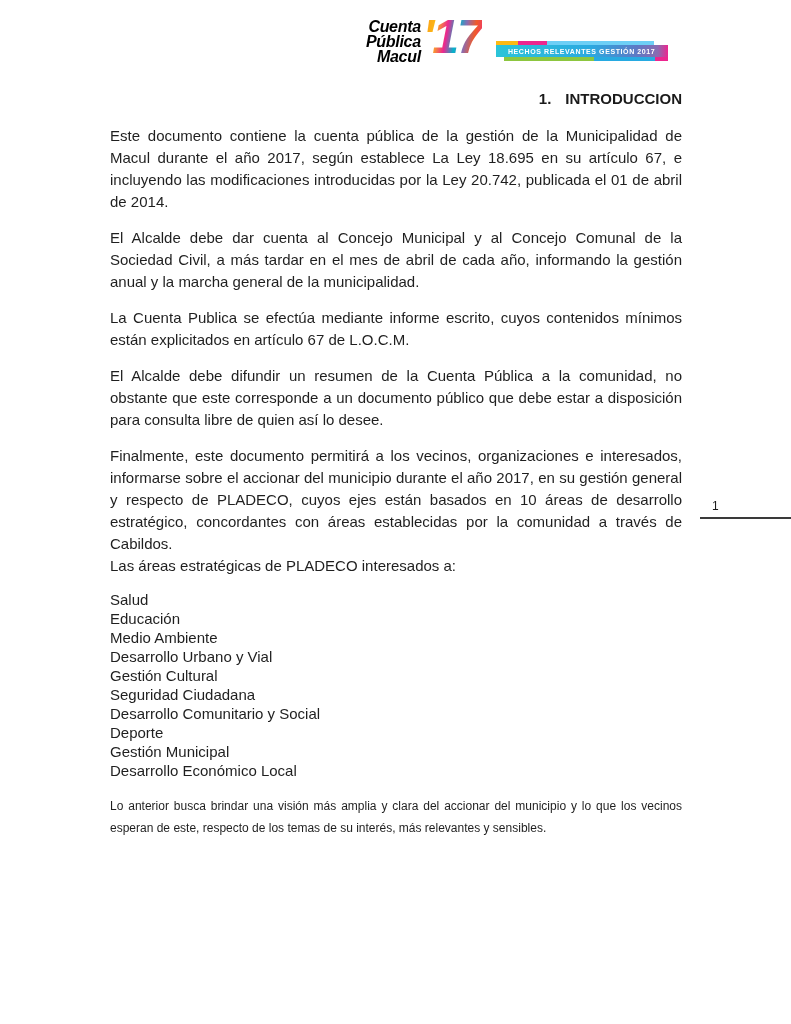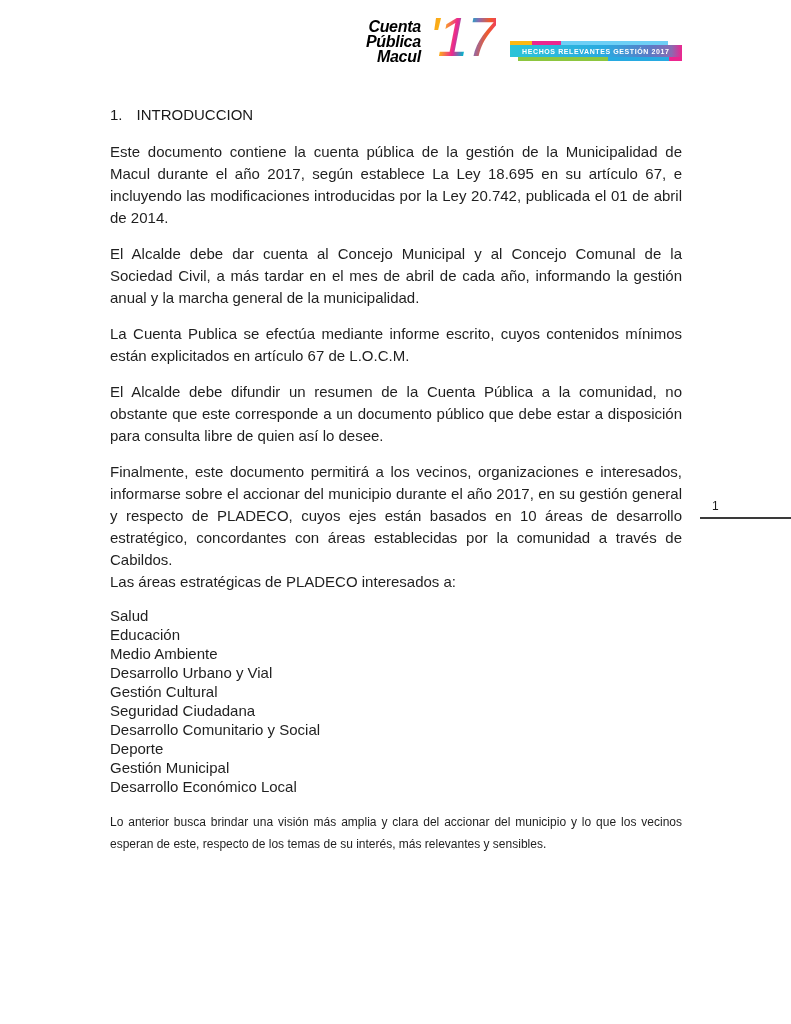--- a/index.html
+++ b/index.html
@@ -30,24 +30,24 @@
     font-style: italic;
     font-weight: bold;
     font-size: 16px;
     line-height: 15px;
     color: #000000;
     letter-spacing: -0.3px;
     padding-top: 7px;
   }
   .logo-year {
     font-style: italic;
-    font-weight: normal;
-    font-size: 56px;
+    font-weight: bold;
+    font-size: 48px;
     line-height: 50px;
-    margin-left: 8px;
+    margin-left: 2px;
     background: linear-gradient(100deg,
       #F7941E 0%, #FDB913 22%, #EC268F 40%,
       #00B5CC 55%, #8A6BB1 68%, #F15A29 82%, #EC268F 100%);
     -webkit-background-clip: text;
     background-clip: text;
     color: transparent;
     letter-spacing: -2px;
   }
   .ribbon {
     margin-left: 14px;
@@ -85,24 +85,25 @@
 
   
   .content {
     position: absolute;
     left: 110px;
     top: 88px;
     width: 572px;
   }
   .doc-heading {
     font-size: 15px;
-    font-weight: normal;
-    line-height: 22px;
-    margin: 16px 0 15px 0;
+    font-weight: bold;
+    line-height: 22px;
+    margin: 0 0 15px 0;
     color: #1a1a1a;
+    text-align: right;
   }
   .doc-heading .h-num {
     display: inline-block;
     margin-right: 14px;
   }
   .paragraphs p {
     margin: 0 0 14px 0;
     font-size: 15px;
     line-height: 22px;
     text-align: justify;

